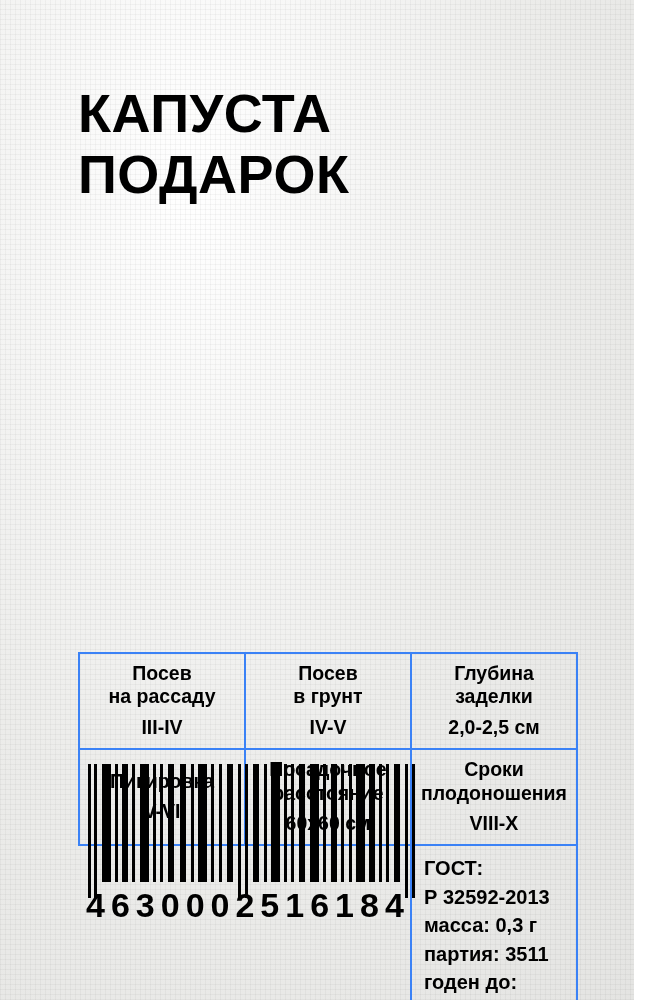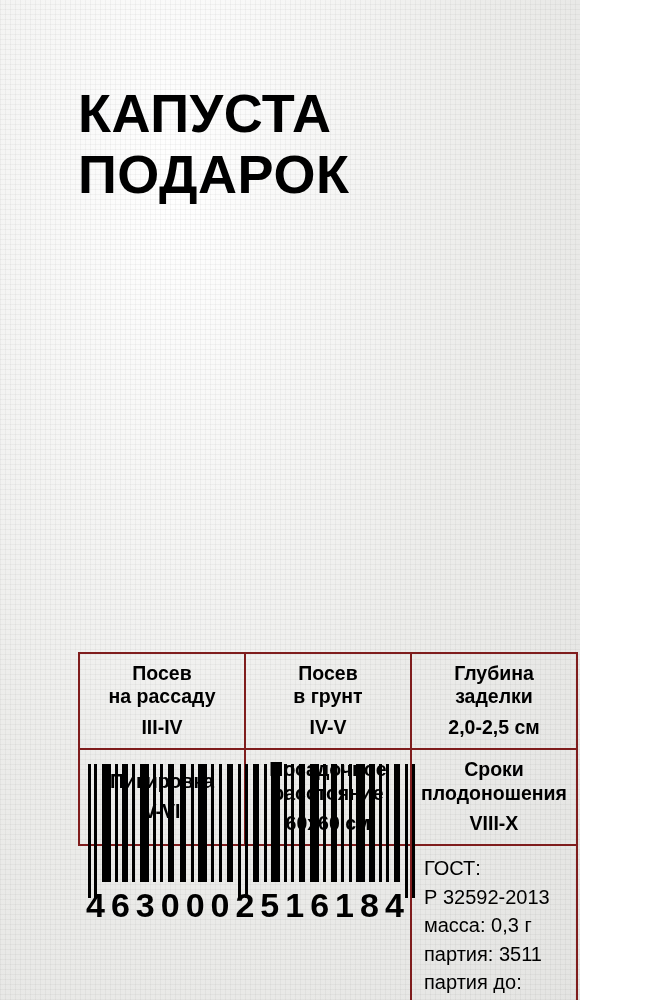--- a/index.html
+++ b/index.html
@@ -8,21 +8,21 @@
     background: #ffffff;
   }
   body {
     width: 650px;
     height: 1000px;
     font-family: "Liberation Sans", sans-serif;
     overflow: hidden;
   }
   .packet {
     position: relative;
-    width: 580px;
+    width: 634px;
     height: 1000px;
     background: #84cc16;
     box-sizing: border-box;
   }
   
   .packet::before {
     content: "";
     position: absolute;
     inset: 0;
     background:
@@ -75,40 +75,40 @@
     left: 78px;
     top: 652px;
     width: 500px;
   }
   table.info {
     border-collapse: collapse;
     width: 500px;
     table-layout: fixed;
   }
   table.info td {
-    border: 2px solid #7f1d1d;
+    border: 2px solid #3b82f6;
     text-align: center;
     vertical-align: middle;
     font-size: 19.5px;
     line-height: 1.2;
     padding: 8px 4px 9px;
     color: #000;
   }
   td .cap { display: block; font-weight: bold; }
   td .val { display: block; font-weight: bold; margin-top: 7px; }
   .cell-blank { border: none !important; }
   .gost-cell {
     text-align: left !important;
     padding-left: 12px !important;
     vertical-align: top !important;
     height: 176px;
   }
   .gost-cell .line {
     display: block;
-    font-weight: normal;
+    font-weight: bold;
     font-size: 20px;
     line-height: 1.42;
   }
   .barcode-area {
     position: absolute;
     left: 78px;
     top: 760px;
     width: 332px;
     height: 176px;
   }
@@ -184,21 +184,21 @@
             <span class="val">VIII-X</span>
           </td>
         </tr>
         <tr>
           <td class="cell-blank" colspan="2"></td>
           <td class="gost-cell">
             <span class="line">ГОСТ:</span>
             <span class="line">Р 32592-2013</span>
             <span class="line">масса: 0,3 г</span>
             <span class="line">партия: 3511</span>
-            <span class="line">партия до:</span>
+            <span class="line">годен до:</span>
             <span class="line">12.2027</span>
           </td>
         </tr>
       </tbody>
         </table>
     </div>
 
     <div class="barcode-area">
       <div class="bars">
         <i class="tall" style="left:0px;width:3px"></i>

